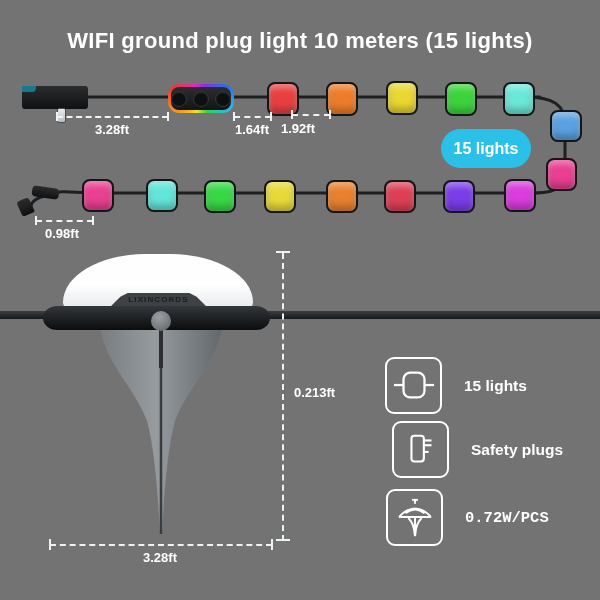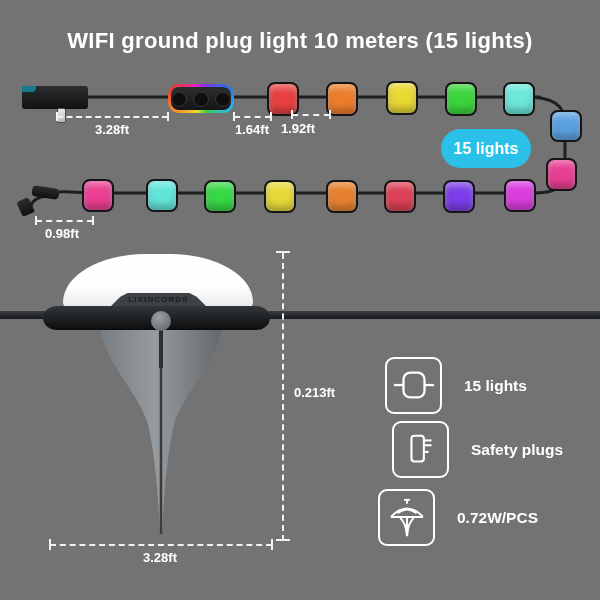--- a/index.html
+++ b/index.html
@@ -173,21 +173,21 @@
       <svg width="42" height="42" viewBox="0 0 44 44" fill="none" stroke="#fff" stroke-width="2.2">
         <rect x="12" y="7" width="13" height="27" rx="3"></rect>
         <line x1="25" y1="12" x2="33" y2="12"></line>
         <line x1="25" y1="17" x2="33" y2="17"></line>
         <line x1="25" y1="24" x2="30" y2="24"></line>
       </svg>
     </div>
     <div class="feature-label">Safety plugs</div>
   </div>
 
-  <div class="abs feature-row" style="left:378px;top:489px;">
+  <div class="abs feature-row" style="left:386px;top:489px;font-family:Liberation Mono, monospace;">
     <div class="icon-box">
       <svg width="42" height="42" viewBox="0 0 44 44" fill="none" stroke="#fff" stroke-width="2">
         <line x1="22" y1="3" x2="22" y2="7"></line>
         <line x1="19" y1="3" x2="25" y2="3"></line>
         <path d="M6 20 Q22 4 38 20 L38 21 L6 21 Z"></path>
         <path d="M12 17 Q22 9 32 17"></path>
         <path d="M15 22 Q21 28 21.5 38 L22 41 L22.5 38 Q23 28 29 22"></path>
         <line x1="22" y1="22" x2="22" y2="38"></line>
       </svg>
     </div>

